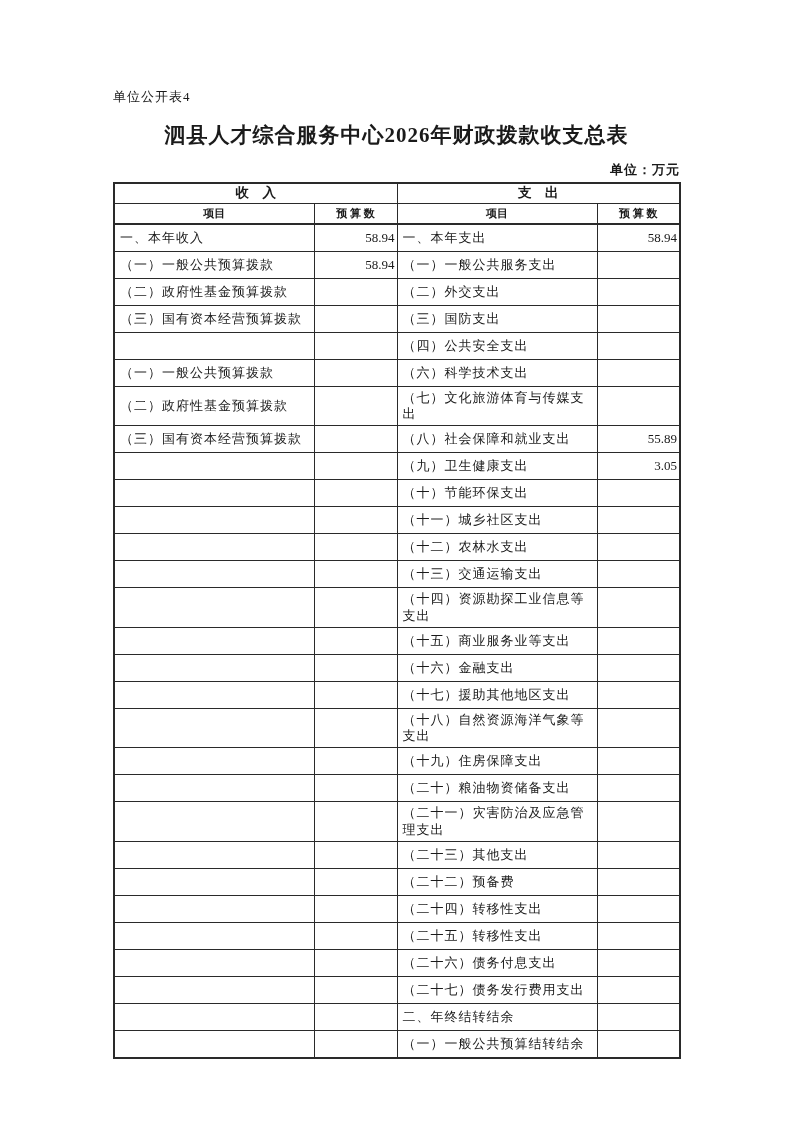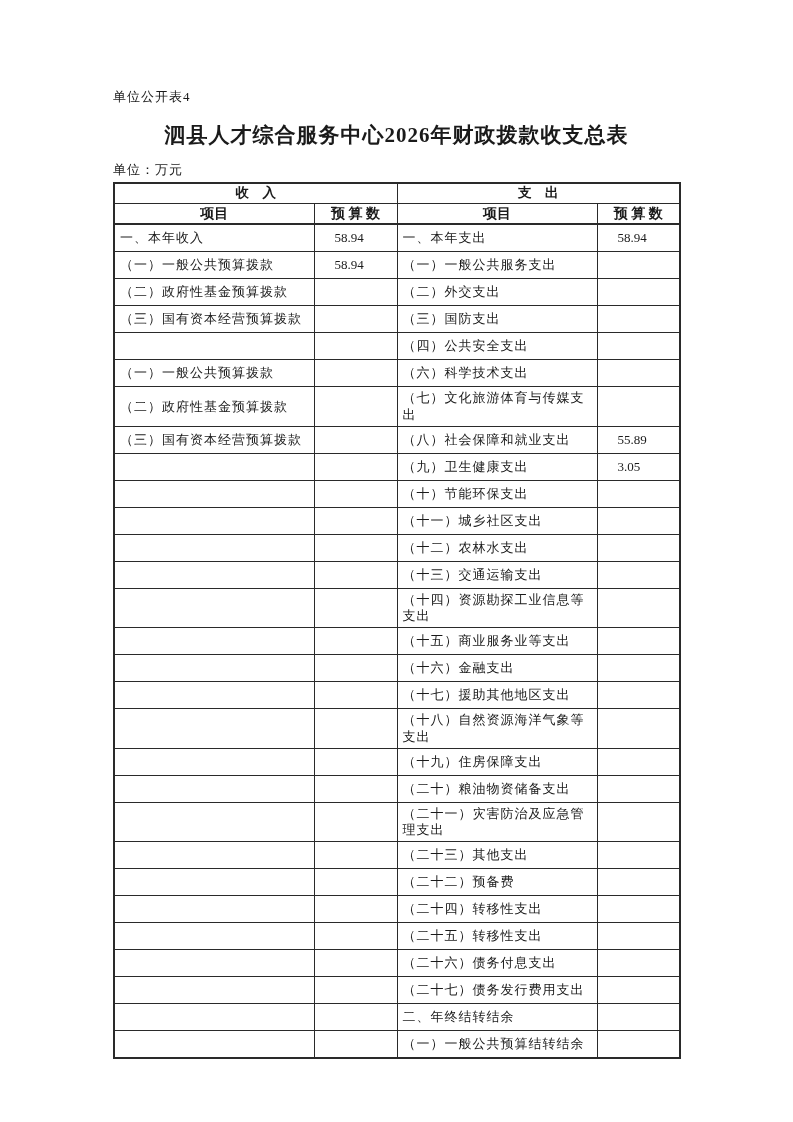--- a/index.html
+++ b/index.html
@@ -38,21 +38,22 @@
     font-weight: 700;
     letter-spacing: 1px;
     text-align: center;
     white-space: nowrap;
   }
   .unit-note {
     margin-top: 12px;
     margin-bottom: 3px;
     font-size: 13px;
     letter-spacing: 1px;
-    text-align: left;
+    text-align: right;
+    font-weight: bold;
   }
   table.budget {
     border-collapse: collapse;
     table-layout: fixed;
     width: 567px;
     border: 2px solid #2a2a2a;
   }
   table.budget col.c-item   { width: 200px; }
   table.budget col.c-budget { width: 83px; }
   table.budget th, table.budget td {
@@ -67,32 +68,32 @@
     padding: 1px 14px;
     font-weight: 700;
     text-align: center;
     font-size: 13.5px;
   }
   tr.col-head th {
     height: 17px;
     padding: 1px 2px;
     font-weight: 700;
     text-align: center;
-    font-size: 14px;
+    font-size: 11px;
     border-bottom: 2px solid #2a2a2a;
   }
   td.item {
     text-align: left;
     padding: 3px 5px;
     letter-spacing: 1px;
     height: 20px;
   }
   td.num {
-    text-align: left;
-    padding: 3px 20px;
+    text-align: right;
+    padding: 3px 2px;
     height: 20px;
   }
 </style>
 </head>
 <body>
 
 <div class="sheet">
   <div class="content">
     <div class="doc-label">单位公开表4</div>
     <div class="doc-title">泗县人才综合服务中心2026年财政拨款收支总表</div>

